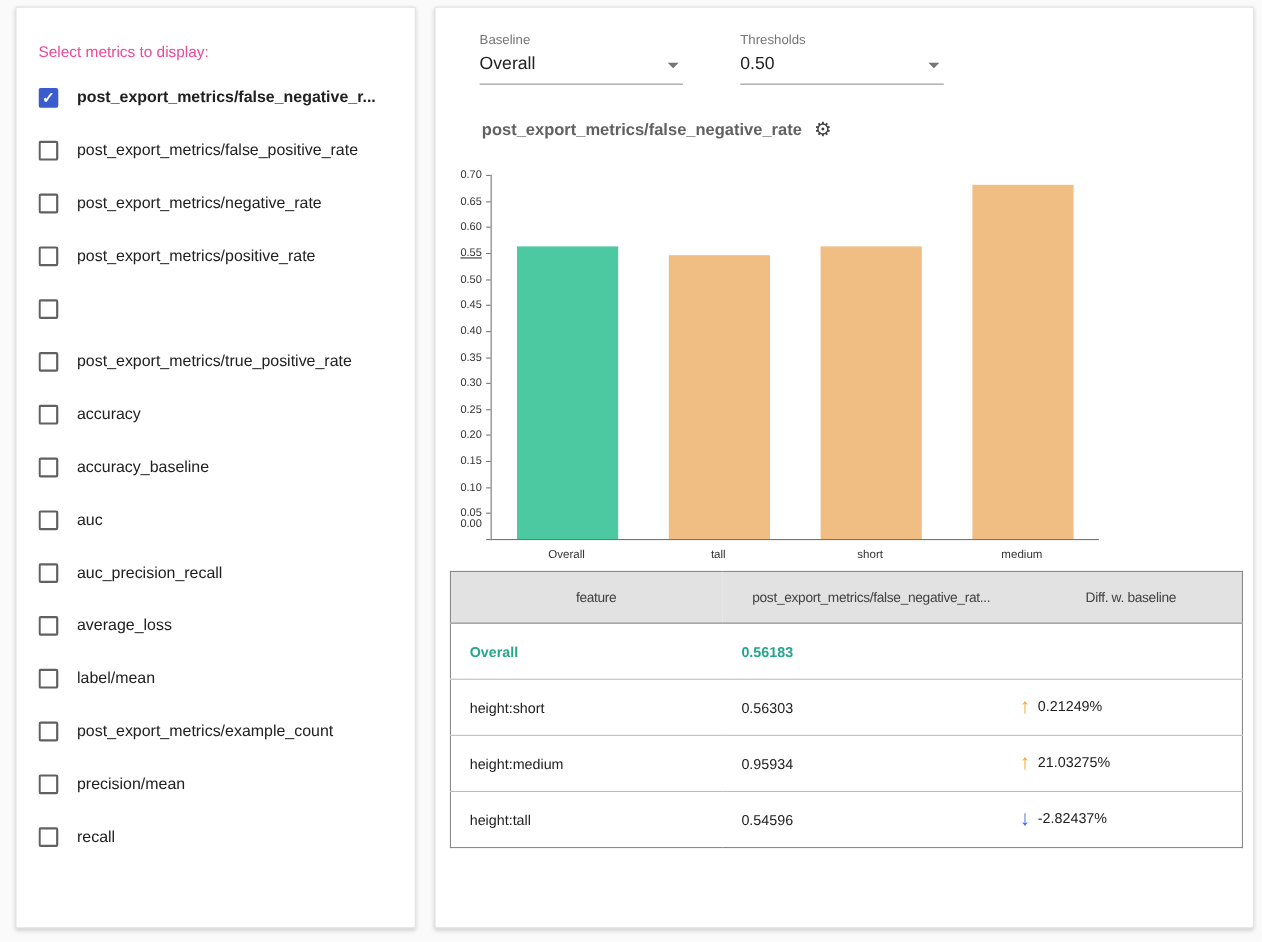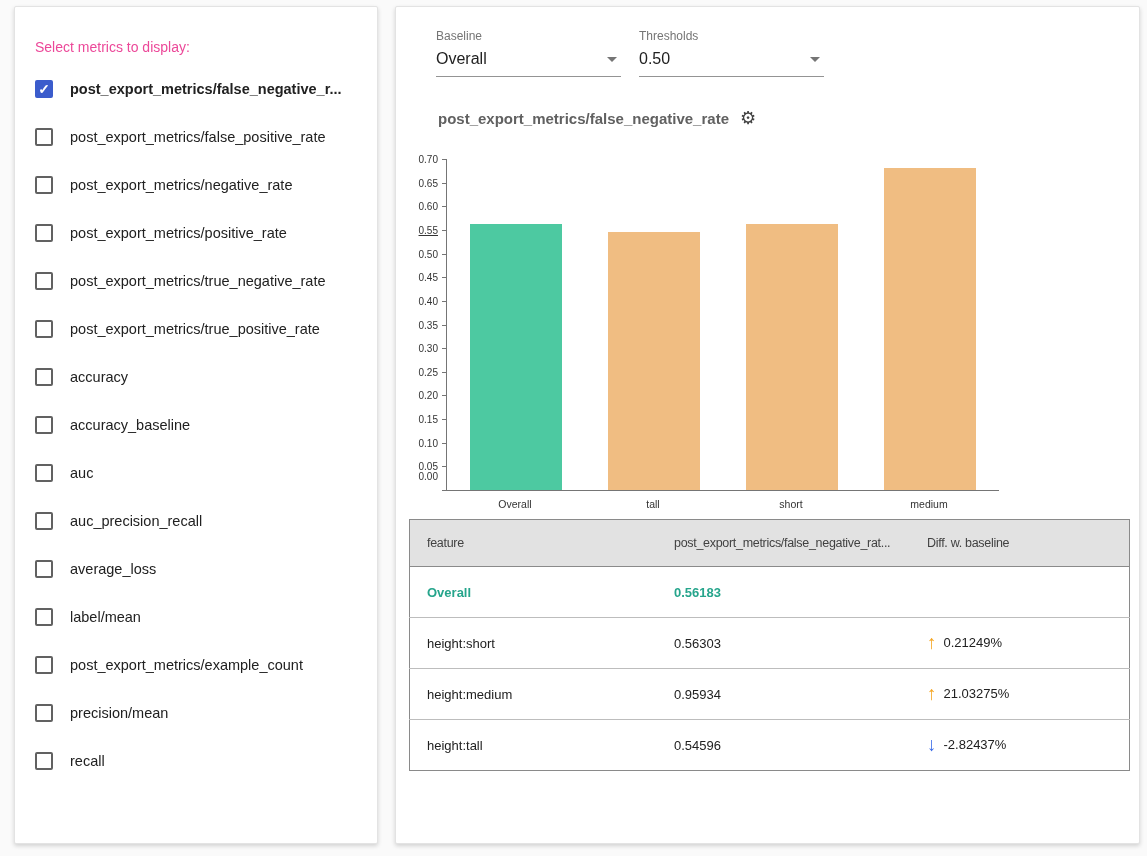--- a/index.html
+++ b/index.html
@@ -29,21 +29,21 @@
     width: 18px; height: 18px; box-sizing: border-box;
     border: 2px solid #616161; border-radius: 2px;
     margin-right: 17px; flex: none;
     text-align: center; font-size: 14px; line-height: 15px;
     color: #fff; font-weight: bold;
   }
   .metric-label { font-size: 14.5px; color: #212121; white-space: nowrap; }
   .metric-item.checked .metric-label { font-weight: bold; }
 
   
-  .controls { position: absolute; left: 40px; top: 22px; display: flex; gap: 18px; }
+  .controls { position: absolute; left: 40px; top: 22px; display: flex; gap: 52px; }
   .dd { width: 185px; cursor: pointer; }
   .dd-label { font-size: 12px; color: #757575; margin-bottom: 3px; }
   .dd-value-row {
     display: flex; align-items: center; justify-content: space-between;
     border-bottom: 1px solid #949494;
     padding: 4px 4px 8px 0;
   }
   .dd-value { font-size: 16px; color: #212121; }
   .dd-arrow {
     width: 0; height: 0;
@@ -68,21 +68,21 @@
   .bar { position: absolute; bottom: 0; }
   .x-tick-label { position: absolute; top: 347px; width: 120px; text-align: center; font-size: 10.5px; color: #333; }
 
   
   .metrics-table {
     position: absolute; left: 13px; top: 512px; width: 721px;
     border-collapse: collapse; table-layout: fixed;
     border: 1px solid #8a8a8a;
   }
   .metrics-table th {
-    background: #e2e2e2; text-align: left; font-weight: normal;
+    background: #e2e2e2; text-align: center; font-weight: normal;
     font-size: 12.5px; letter-spacing: -0.3px; color: #424242;
     height: 46px; padding: 0 0 0 17px;
     white-space: nowrap; overflow: visible;
     border-bottom: 1px solid #8a8a8a;
   }
   .metrics-table th:nth-child(1) { width: 230px; }
   .metrics-table th:nth-child(2) { width: 236px; }
   .metrics-table td {
     height: 50px; padding: 0 0 0 17px;
     font-size: 13px; color: #212121;
@@ -109,21 +109,20 @@
       <div class="metric-item">
         <span class="checkbox"></span>
         <span class="metric-label">post_export_metrics/negative_rate</span>
       </div>
       <div class="metric-item">
         <span class="checkbox"></span>
         <span class="metric-label">post_export_metrics/positive_rate</span>
       </div>
       <div class="metric-item">
         <span class="checkbox"></span>
-        <span class="metric-label">post_export_metrics/true_negative_rate</span>
       </div>
       <div class="metric-item">
         <span class="checkbox"></span>
         <span class="metric-label">post_export_metrics/true_positive_rate</span>
       </div>
       <div class="metric-item">
         <span class="checkbox"></span>
         <span class="metric-label">accuracy</span>
       </div>
       <div class="metric-item">

